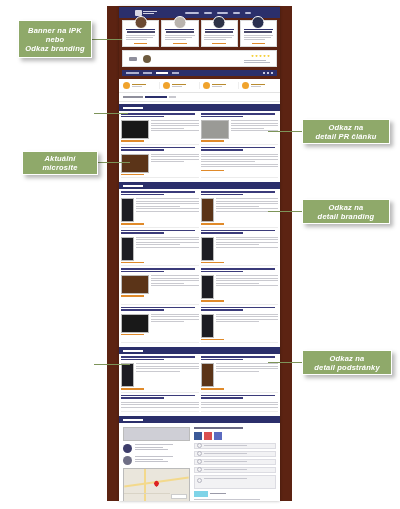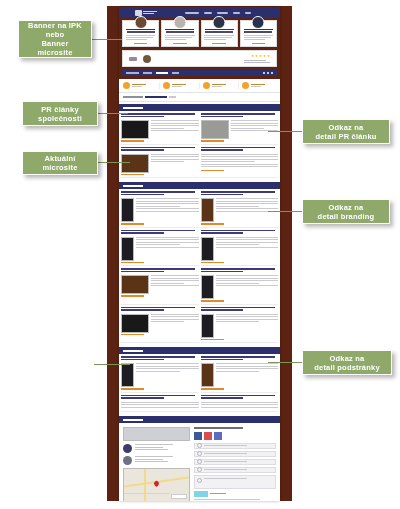--- a/index.html
+++ b/index.html
@@ -1,20 +1,20 @@
 <!DOCTYPE html>
 <html><head>
 <meta charset="utf-8">
 <style>
   html,body{margin:0;padding:0;}
   body{
     width:400px;height:509px;background:#ffffff;overflow:hidden;
     font-family:"Liberation Sans", sans-serif;position:relative;
   }
-  .stage{position:absolute;left:0;top:0;width:400px;height:509px;}
+  .stage{position:absolute;left:0;top:0;width:400px;height:509px;font-style:italic;}
 
   
   .brown-backdrop{
     position:absolute;left:107px;top:6px;width:185px;height:495px;
     background:#5c2312;
   }
 
   
   .site{
     position:absolute;left:119px;top:7px;width:161px;height:494px;
@@ -695,31 +695,25 @@
       </div>
     </div>
 
   </div>
 
   <div class="leader" style="left:88px;top:39px;width:34px;"></div>
   <div class="callout" style="left:18px;top:20px;width:74px;height:38px;">
     <span>
       <span>Banner na IPK</span><br>
       <span>nebo</span><br>
-      <span>Banner microsite</span>
+      <span>Odkaz branding</span>
     </span>
   </div>
 
   <div class="leader" style="left:94px;top:113px;width:34px;"></div>
-  <div class="callout" style="left:22px;top:101px;width:76px;height:25px;">
-    <span>
-      <span>PR články</span><br>
-      <span>společnosti</span>
-    </span>
-  </div>
 
   <div class="leader" style="left:94px;top:162px;width:36px;"></div>
   <div class="callout" style="left:22px;top:151px;width:76px;height:24px;">
     <span>
       <span>Aktuální</span><br>
       <span>microsite</span>
     </span>
   </div>
 
   <div class="leader" style="left:94px;top:364px;width:36px;"></div>

